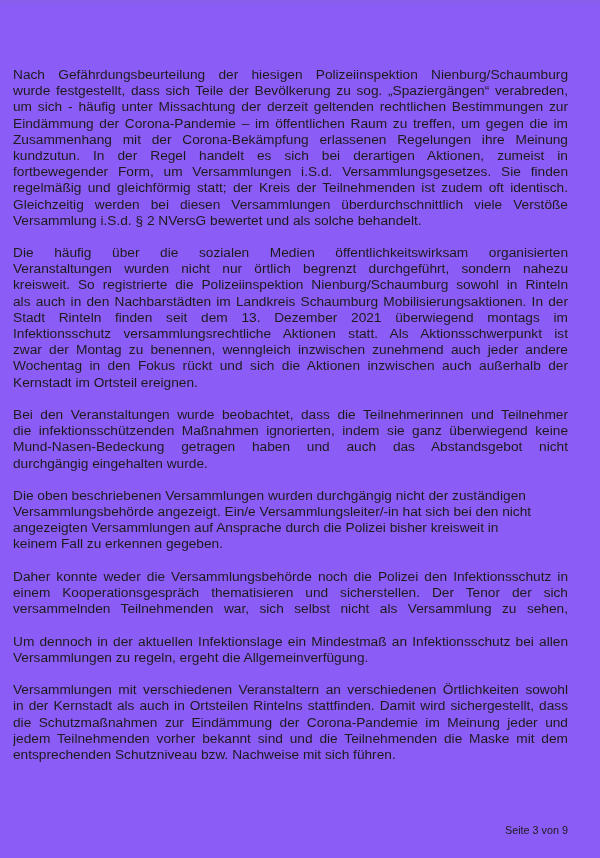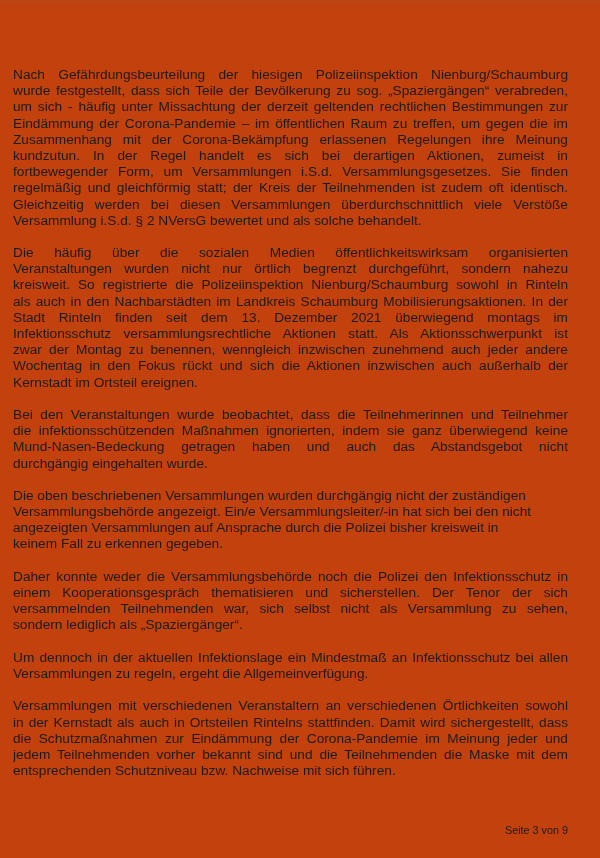--- a/index.html
+++ b/index.html
@@ -10,21 +10,21 @@
     width: 600px;
     height: 858px;
     background: #fdfdfd;
     position: relative;
     overflow: hidden;
     font-family: "Liberation Sans", sans-serif;
   }
   .page {
     position: absolute;
     inset: 0;
-    background: #c2410c;
+    background: #8b5cf6;
   }
   .scan-artifact {
     position: absolute;
     top: 0; left: 0; right: 0;
     height: 6px;
     background: linear-gradient(to bottom, rgba(120,120,120,0.10), rgba(120,120,120,0));
   }
   .text-block {
     position: absolute;
     left: 13px;
@@ -101,21 +101,20 @@
       <div class="paragraph">
         <div class="line">Die oben beschriebenen Versammlungen wurden durchgängig nicht der zuständigen</div>
         <div class="line">Versammlungsbehörde angezeigt. Ein/e Versammlungsleiter/-in hat sich bei den nicht</div>
         <div class="line">angezeigten Versammlungen auf Ansprache durch die Polizei bisher kreisweit in</div>
         <div class="line">keinem Fall zu erkennen gegeben.</div>
       </div>
       <div class="paragraph">
         <div class="line j">Daher konnte weder die Versammlungsbehörde noch die Polizei den Infektionsschutz in</div>
         <div class="line j">einem Kooperationsgespräch thematisieren und sicherstellen. Der Tenor der sich</div>
         <div class="line j">versammelnden Teilnehmenden war, sich selbst nicht als Versammlung zu sehen,</div>
-        <div class="line">sondern lediglich als „Spaziergänger“.</div>
       </div>
       <div class="paragraph">
         <div class="line j">Um dennoch in der aktuellen Infektionslage ein Mindestmaß an Infektionsschutz bei allen</div>
         <div class="line">Versammlungen zu regeln, ergeht die Allgemeinverfügung.</div>
       </div>
       <div class="paragraph">
         <div class="line j">Versammlungen mit verschiedenen Veranstaltern an verschiedenen Örtlichkeiten sowohl</div>
         <div class="line j">in der Kernstadt als auch in Ortsteilen Rintelns stattfinden. Damit wird sichergestellt, dass</div>
         <div class="line j">die Schutzmaßnahmen zur Eindämmung der Corona-Pandemie im Meinung jeder und</div>
         <div class="line j">jedem Teilnehmenden vorher bekannt sind und die Teilnehmenden die Maske mit dem</div>

